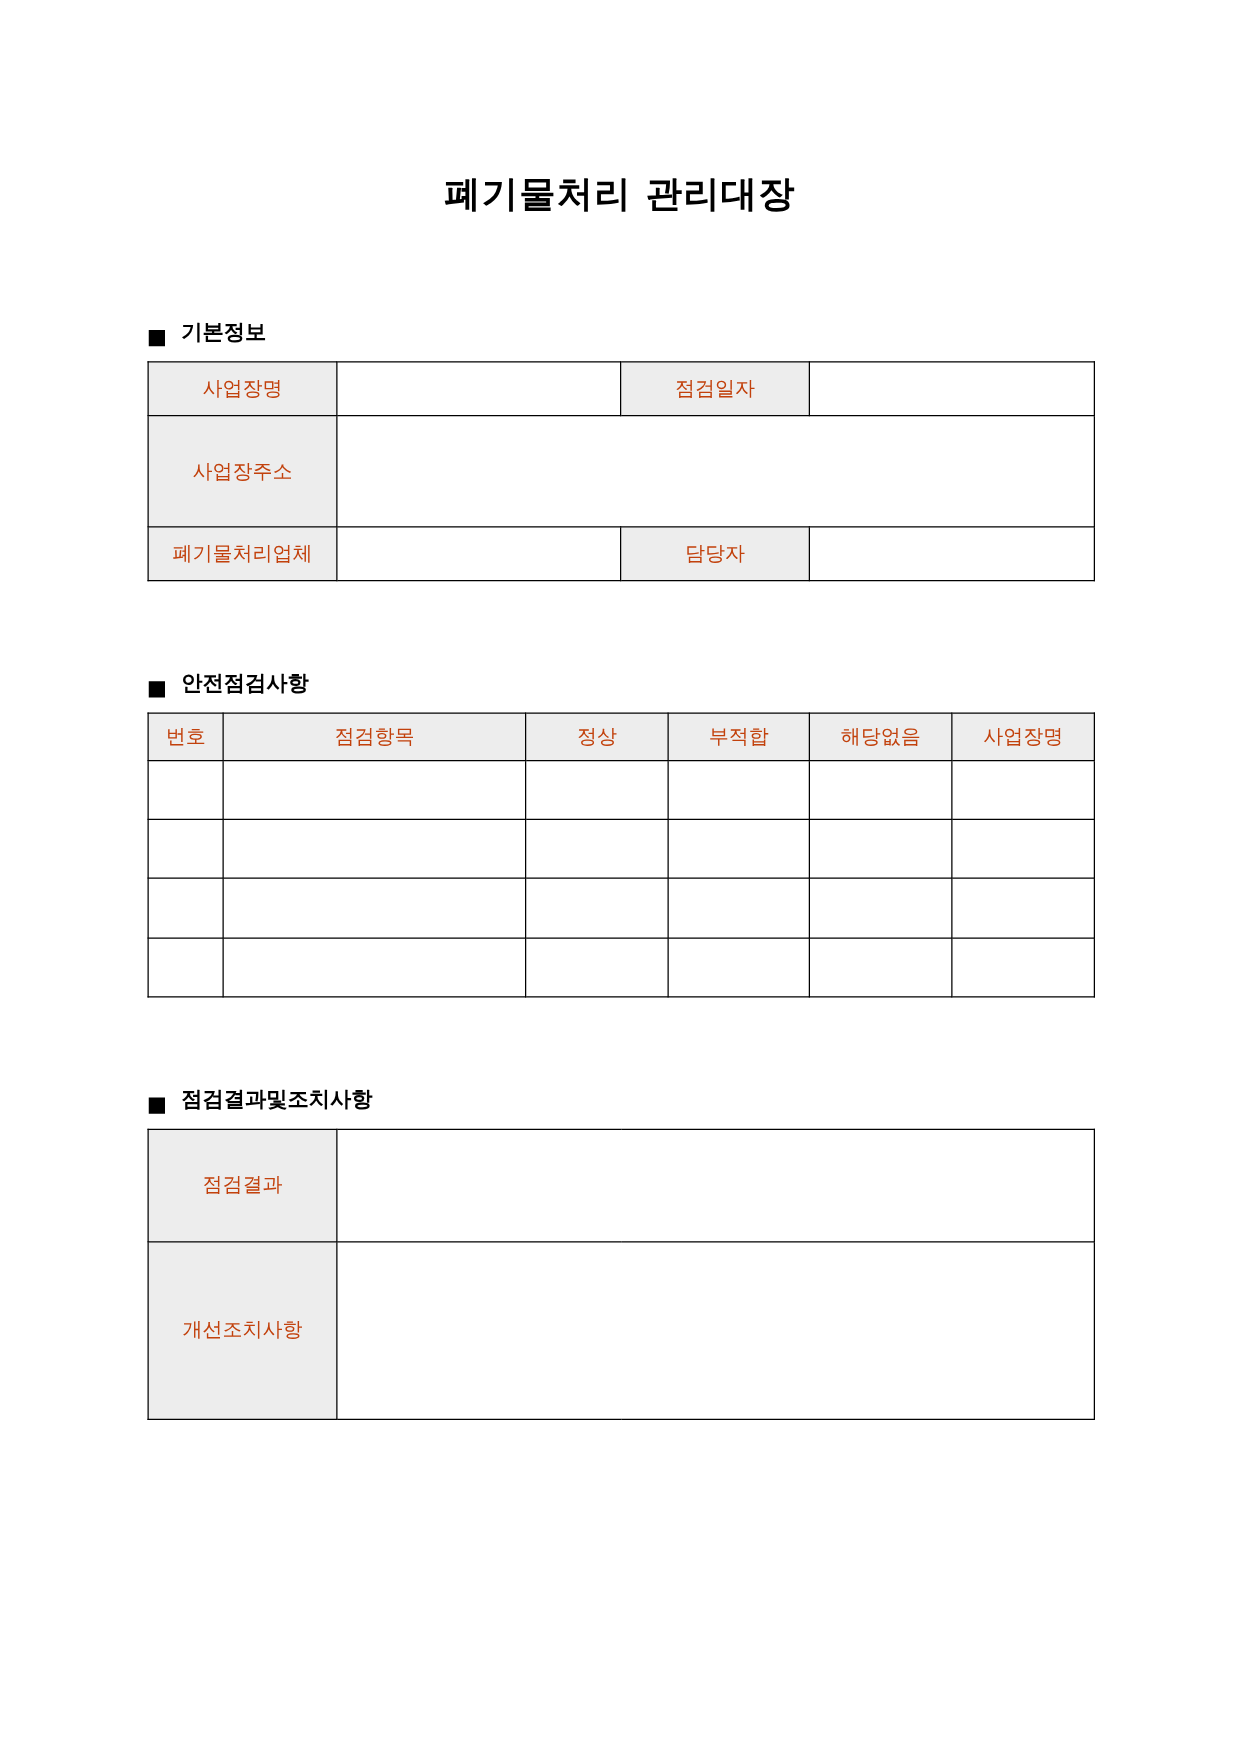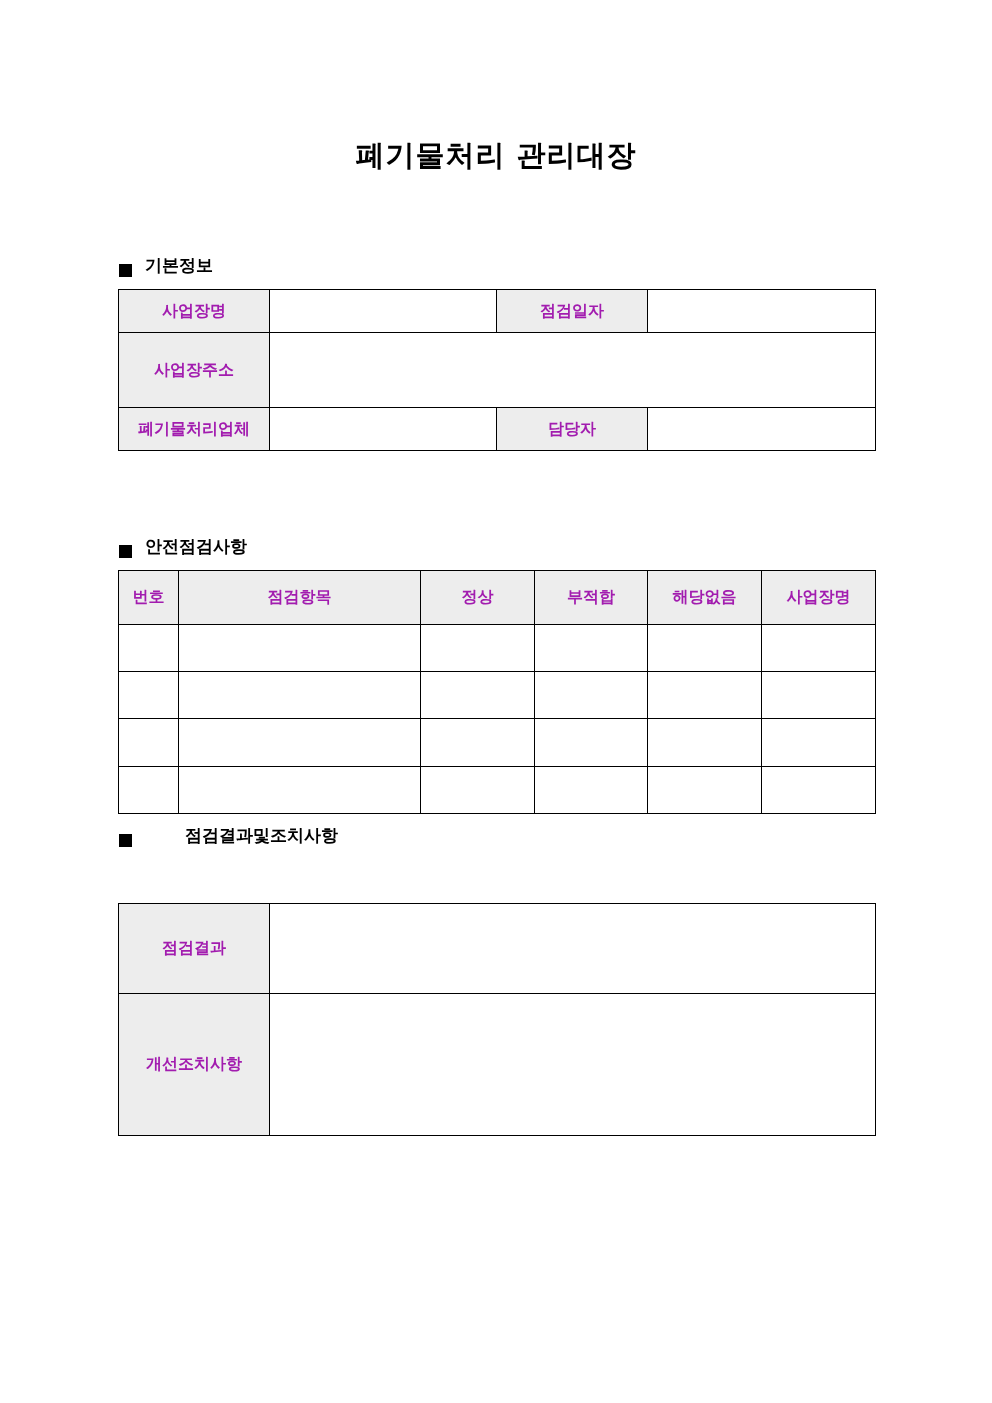--- a/index.html
+++ b/index.html
@@ -16,21 +16,21 @@
       display: flex; align-items: flex-end;
     }
     .square-icon {
       display: inline-block; width: 13px; height: 13px; background: #000; margin-right: 13px;
     }
     table {
       position: absolute; left: 118px; width: 757px; border-collapse: collapse; table-layout: fixed;
     }
     td {
       border: 1px solid #000; font-size: 16px; text-align: center; vertical-align: middle;
-      padding: 0; color: #a21caf; font-weight: bold;
+      padding: 0; color: #c2410c;
     }
     td.label { background: #ededed; }
     td.field { background: #ffffff; }
   </style>
 </head>
 <body>
 
 <div class="title">폐기물처리 관리대장</div>
 
 <div class="section-heading" style="top:254px;">
@@ -44,21 +44,21 @@
       <col style="width:151px">
       <col style="width:228px">
     </colgroup>
   <tbody>
       <tr style="height:43px;">
     <td class="label">사업장명</td>
     <td class="field"></td>
     <td class="label">점검일자</td>
     <td class="field"></td>
   </tr>
-  <tr style="height:75px;">
+  <tr style="height:89px;">
     <td class="label">사업장주소</td>
     <td class="field" colspan="3"></td>
   </tr>
   <tr style="height:43px;">
     <td class="label">폐기물처리업체</td>
     <td class="field"></td>
     <td class="label">담당자</td>
     <td class="field"></td>
   </tr>
 </tbody>
@@ -71,21 +71,21 @@
 <table style="top:570px;">
   <colgroup>
     <col style="width:60px">
       <col style="width:242px">
       <col style="width:114px">
     <col style="width:113px">
       <col style="width:114px">
       <col style="width:114px">
   </colgroup>
   <tbody>
-      <tr style="height:54px;">
+      <tr style="height:38px;">
     <td class="label">번호</td>
     <td class="label">점검항목</td>
     <td class="label">정상</td>
     <td class="label">부적합</td>
     <td class="label">해당없음</td>
     <td class="label">사업장명</td>
   </tr>
   <tr style="height:47px;">
     <td class="field"></td>
     <td class="field"></td>
@@ -114,21 +114,21 @@
     <td class="field"></td>
     <td class="field"></td>
     <td class="field"></td>
     <td class="field"></td>
     <td class="field"></td>
     <td class="field"></td>
   </tr>
 </tbody>
   </table>
 
-<div class="section-heading" style="top:824px;gap:40px;">
+<div class="section-heading" style="top:868px;">
   <span class="square-icon"></span>
   <span>점검결과및조치사항</span>
 </div>
 <table style="top:903px;">
   <colgroup>
       <col style="width:151px">
       <col style="width:227px">
       <col style="width:151px">
       <col style="width:228px">
     </colgroup>

